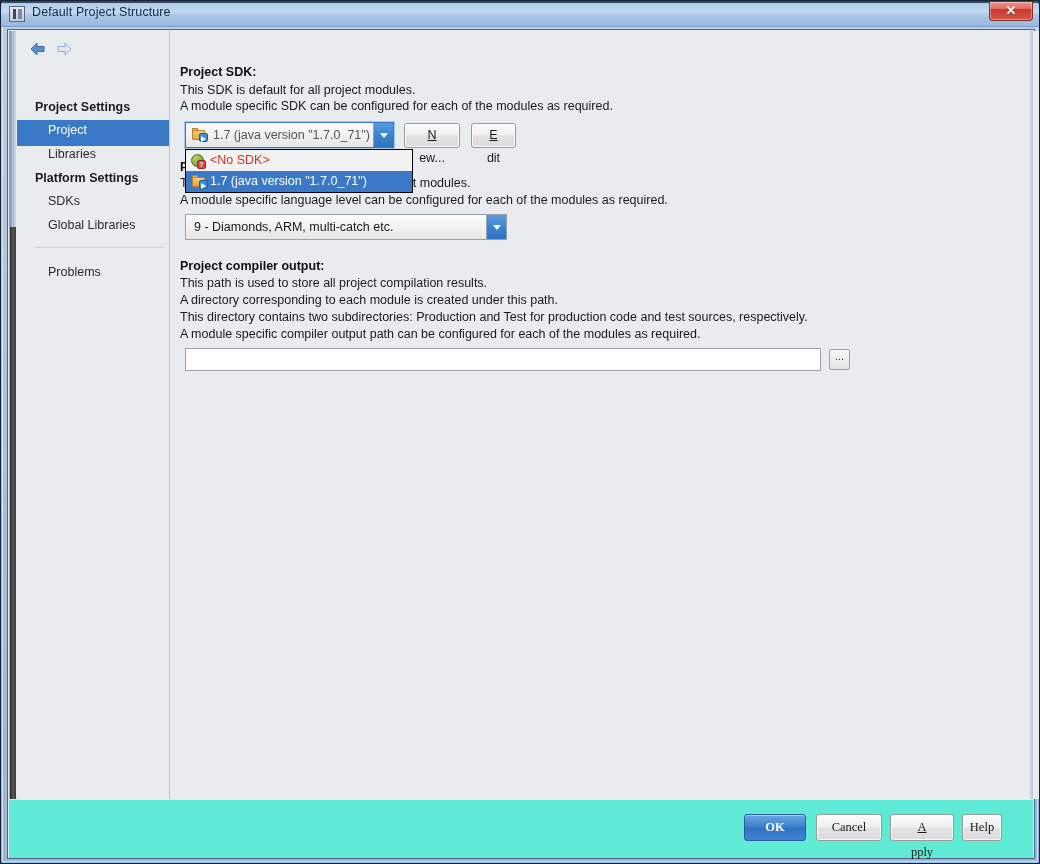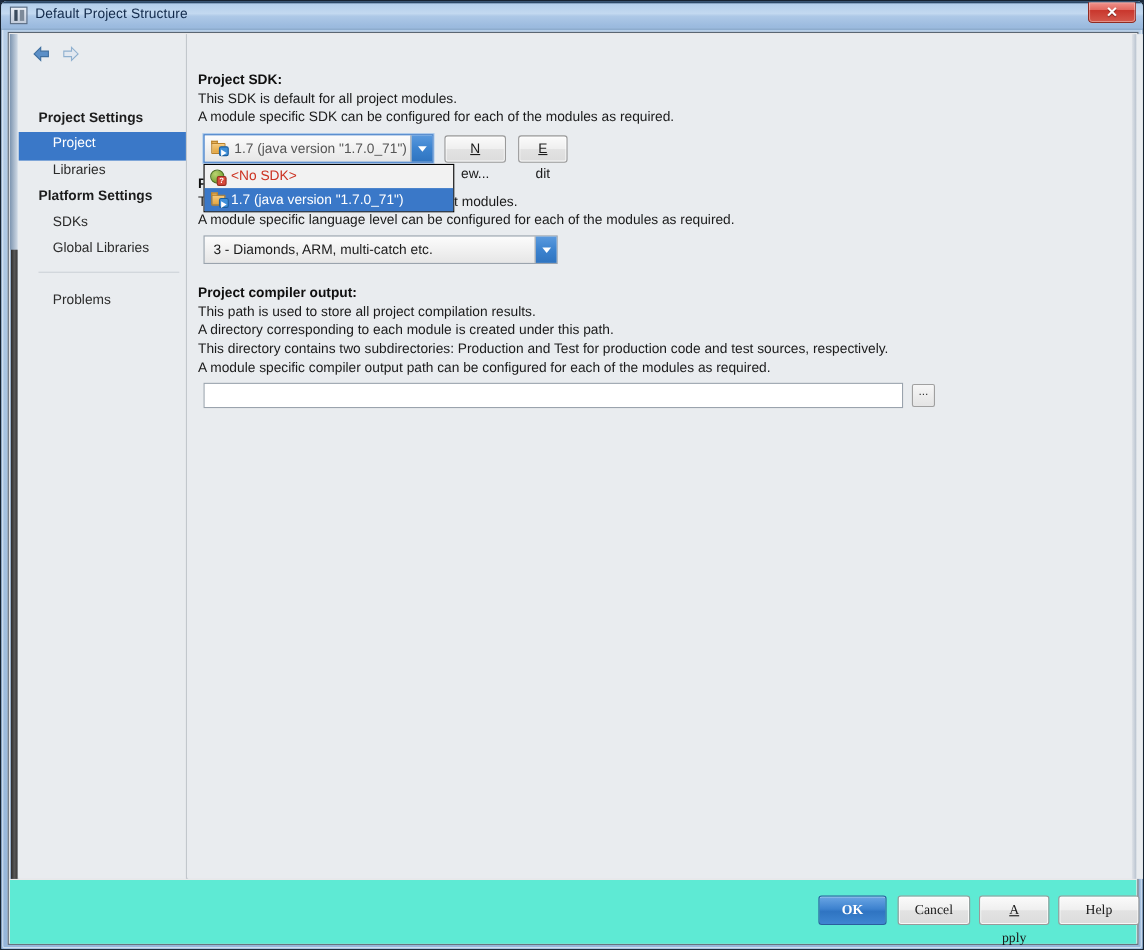--- a/index.html
+++ b/index.html
@@ -532,21 +532,21 @@
 
         <div class="btn" style="left:233px; top:92px; width:56px; height:25px; line-height:23px;">
           <span><u>N</u><span>ew...</span></span>
         </div>
 
         <div class="btn" style="left:300px; top:92px; width:45px; height:25px; line-height:23px;">
           <span><u>E</u><span>dit</span></span>
         </div>
 
         <div class="combo" style="left:14px; top:183px; width:322px; height:26px;">
-          <div class="combo-label">3 - Diamonds, ARM, multi-catch etc.</div>
+          <div class="combo-label">9 - Diamonds, ARM, multi-catch etc.</div>
           <div class="combo-arrow"></div>
         </div>
 
         <input class="textfield" style="left: 14px; top: 317px; width: 636px; height: 23px;" value="" placeholder="">
         <div class="browse-btn" style="left:658px; top:318px; width:21px; height:21px;">
           <span>...</span>
         </div>
       </div>
 
       <div id="right-edge"></div>
@@ -574,19 +574,19 @@
     <div id="bottombar">
       <div class="btn primary" style="left:735px; top:14px; width:62px; height:27px; line-height:25px;">
         <span>OK</span>
       </div>
       <div class="btn" style="left:807px; top:14px; width:66px; height:27px; line-height:25px;">
         <span>Cancel</span>
       </div>
       <div class="btn" style="left:881px; top:14px; width:64px; height:27px; line-height:25px;">
         <span><u>A</u><span>pply</span></span>
       </div>
-      <div class="btn" style="left:953px; top:14px; width:74px; height:27px; line-height:25px;">
+      <div class="btn" style="left:953px; top:14px; width:40px; height:27px; line-height:25px;">
         <span>Help</span>
       </div>
     </div>
 
   </div>
 </div>
 
 </body></html>

